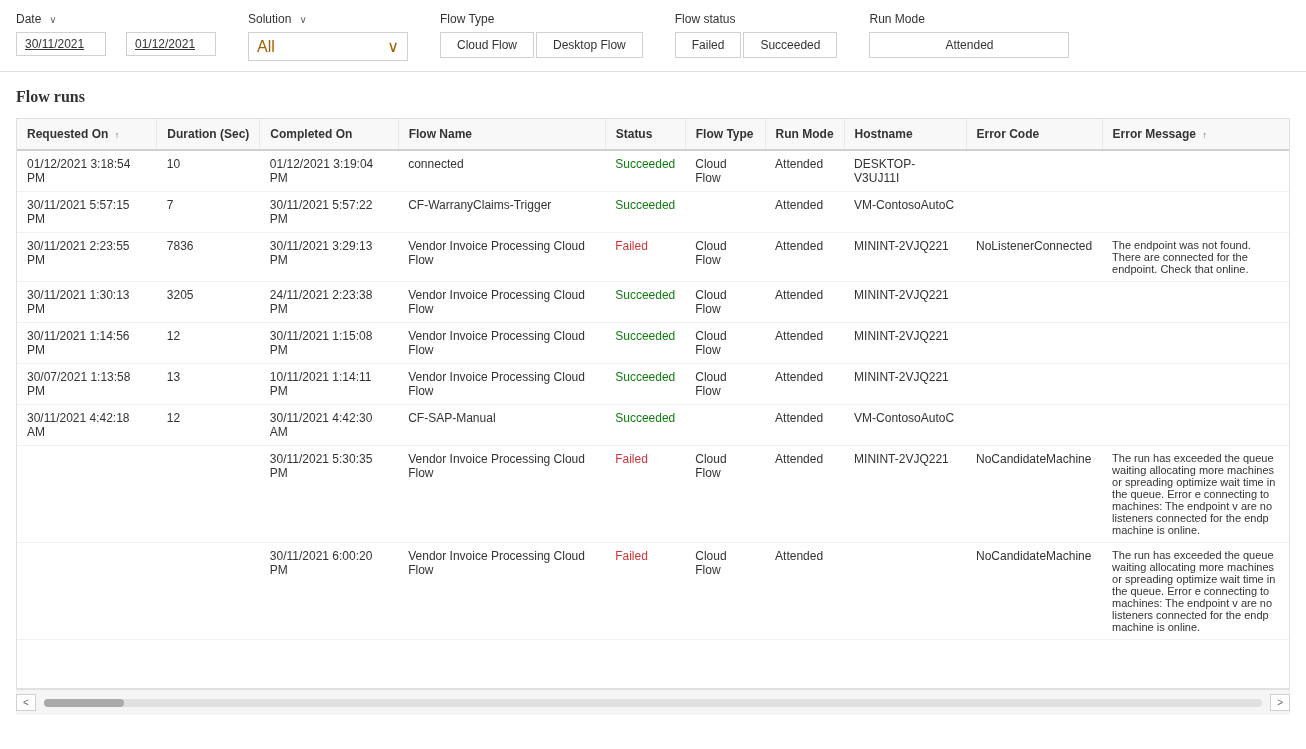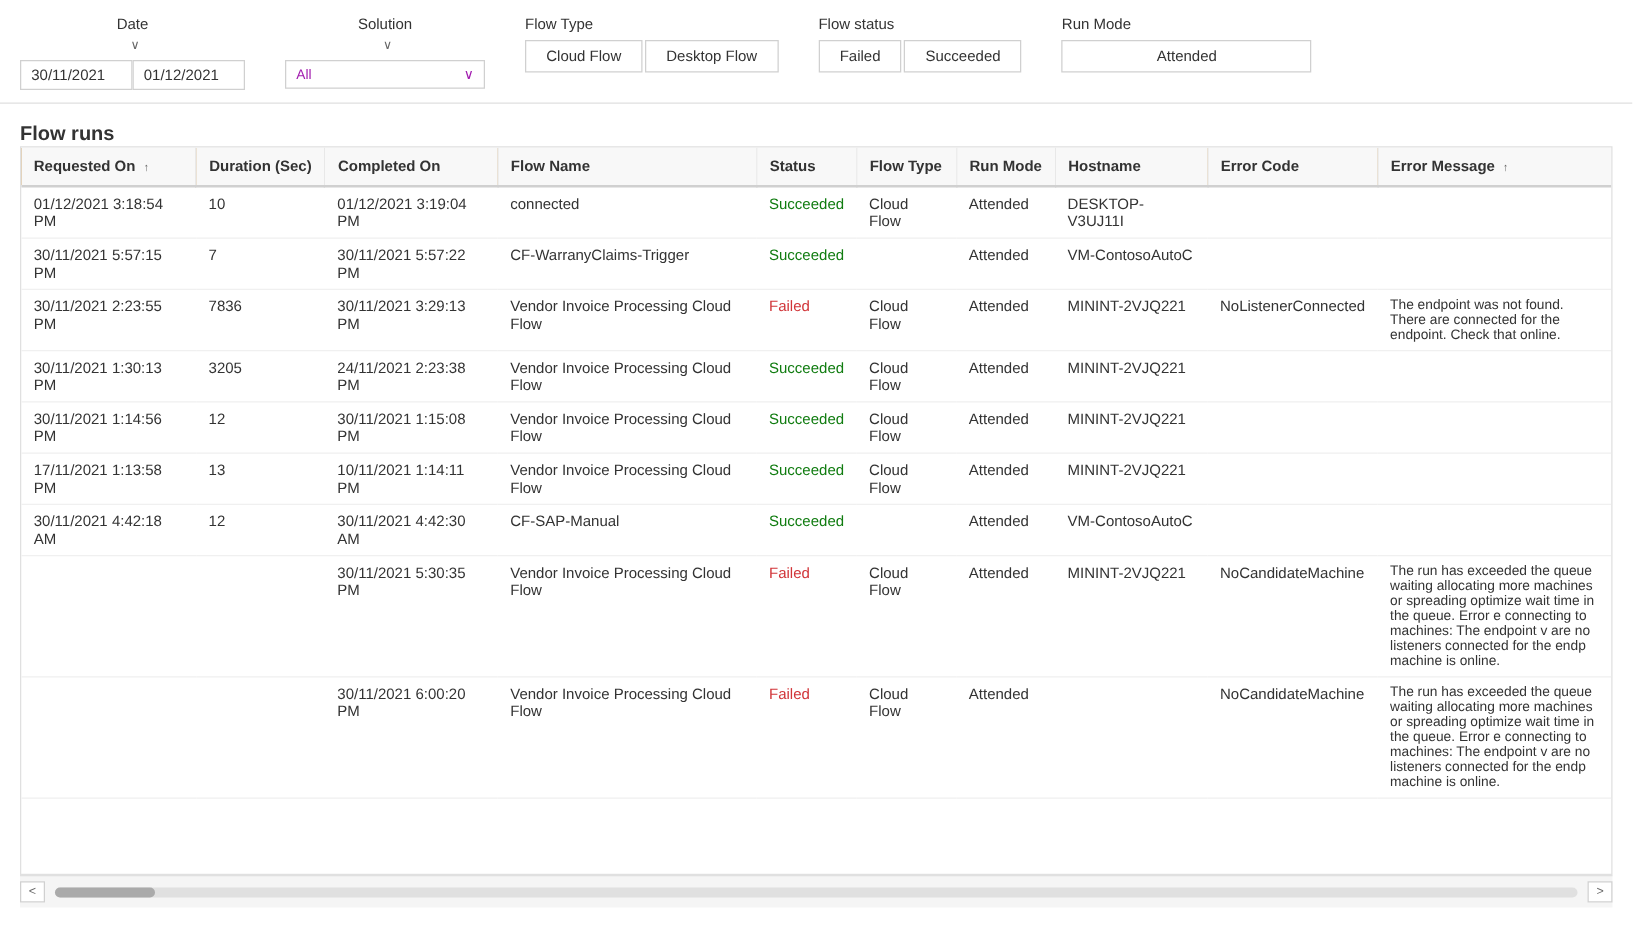--- a/index.html
+++ b/index.html
@@ -21,44 +21,45 @@
     
     .filter-label {
       font-size: 12px;
       color: #333;
       font-weight: 500;
     }
     
     .filter-row {
       display: flex;
       align-items: center;
-      gap: 0;
+      gap: 20px;
+      text-decoration: underline;
     }
     
     .date-input {
       border: 1px solid #d0d0d0;
       padding: 4px 8px;
       font-size: 12px;
       width: 90px;
       color: #333;
       background: #fff;
     }
     
     .chevron-icon {
       font-size: 10px;
       color: #666;
       margin-left: 4px;
     }
     
     .solution-select {
       border: 1px solid #d0d0d0;
       padding: 4px 8px;
-      font-size: 11px;
+      font-size: 16px;
       width: 160px;
-      color: #a21caf;
+      color: #a16207;
       background: #fff;
       display: flex;
       align-items: center;
       justify-content: space-between;
       cursor: pointer;
     }
     
     .toggle-buttons {
       display: flex;
       gap: 2px;
@@ -78,21 +79,23 @@
       padding: 16px;
       height: calc(100vh - 90px);
       overflow: hidden;
       display: flex;
       flex-direction: column;
     }
     
     .section-title {
       font-size: 16px;
       font-weight: 600;
-      color: #333;
+      margin-bottom: 12px;
+      color: #333;
+      font-family: Liberation Serif, serif;
     }
     
     .table-container {
       flex: 1;
       overflow: auto;
       border: 1px solid #e0e0e0;
     }
     
     table {
       width: 100%;
@@ -175,21 +178,20 @@
       color: #666;
       cursor: pointer;
       border: 1px solid #d0d0d0;
       background: #fff;
     }
     
     .filter-group-label-row {
       display: flex;
       align-items: center;
       gap: 4px;
-      flex-direction: column;
     }
   </style>
 </head>
 <body>
 
 <div class="top-filters">
 
   <div class="filter-group">
     <div class="filter-group-label-row">
       <span class="filter-label">Date</span>
@@ -316,21 +318,21 @@
             <td>30/11/2021 1:15:08 PM</td>
             <td>Vendor Invoice Processing Cloud Flow</td>
             <td class="status-succeeded">Succeeded</td>
             <td>Cloud Flow</td>
             <td>Attended</td>
             <td>MININT-2VJQ221</td>
             <td></td>
             <td class="error-msg"></td>
           </tr>
           <tr>
-            <td>17/11/2021 1:13:58 PM</td>
+            <td>30/07/2021 1:13:58 PM</td>
             <td>13</td>
             <td>10/11/2021 1:14:11 PM</td>
             <td>Vendor Invoice Processing Cloud Flow</td>
             <td class="status-succeeded">Succeeded</td>
             <td>Cloud Flow</td>
             <td>Attended</td>
             <td>MININT-2VJQ221</td>
             <td></td>
             <td class="error-msg"></td>
           </tr>

